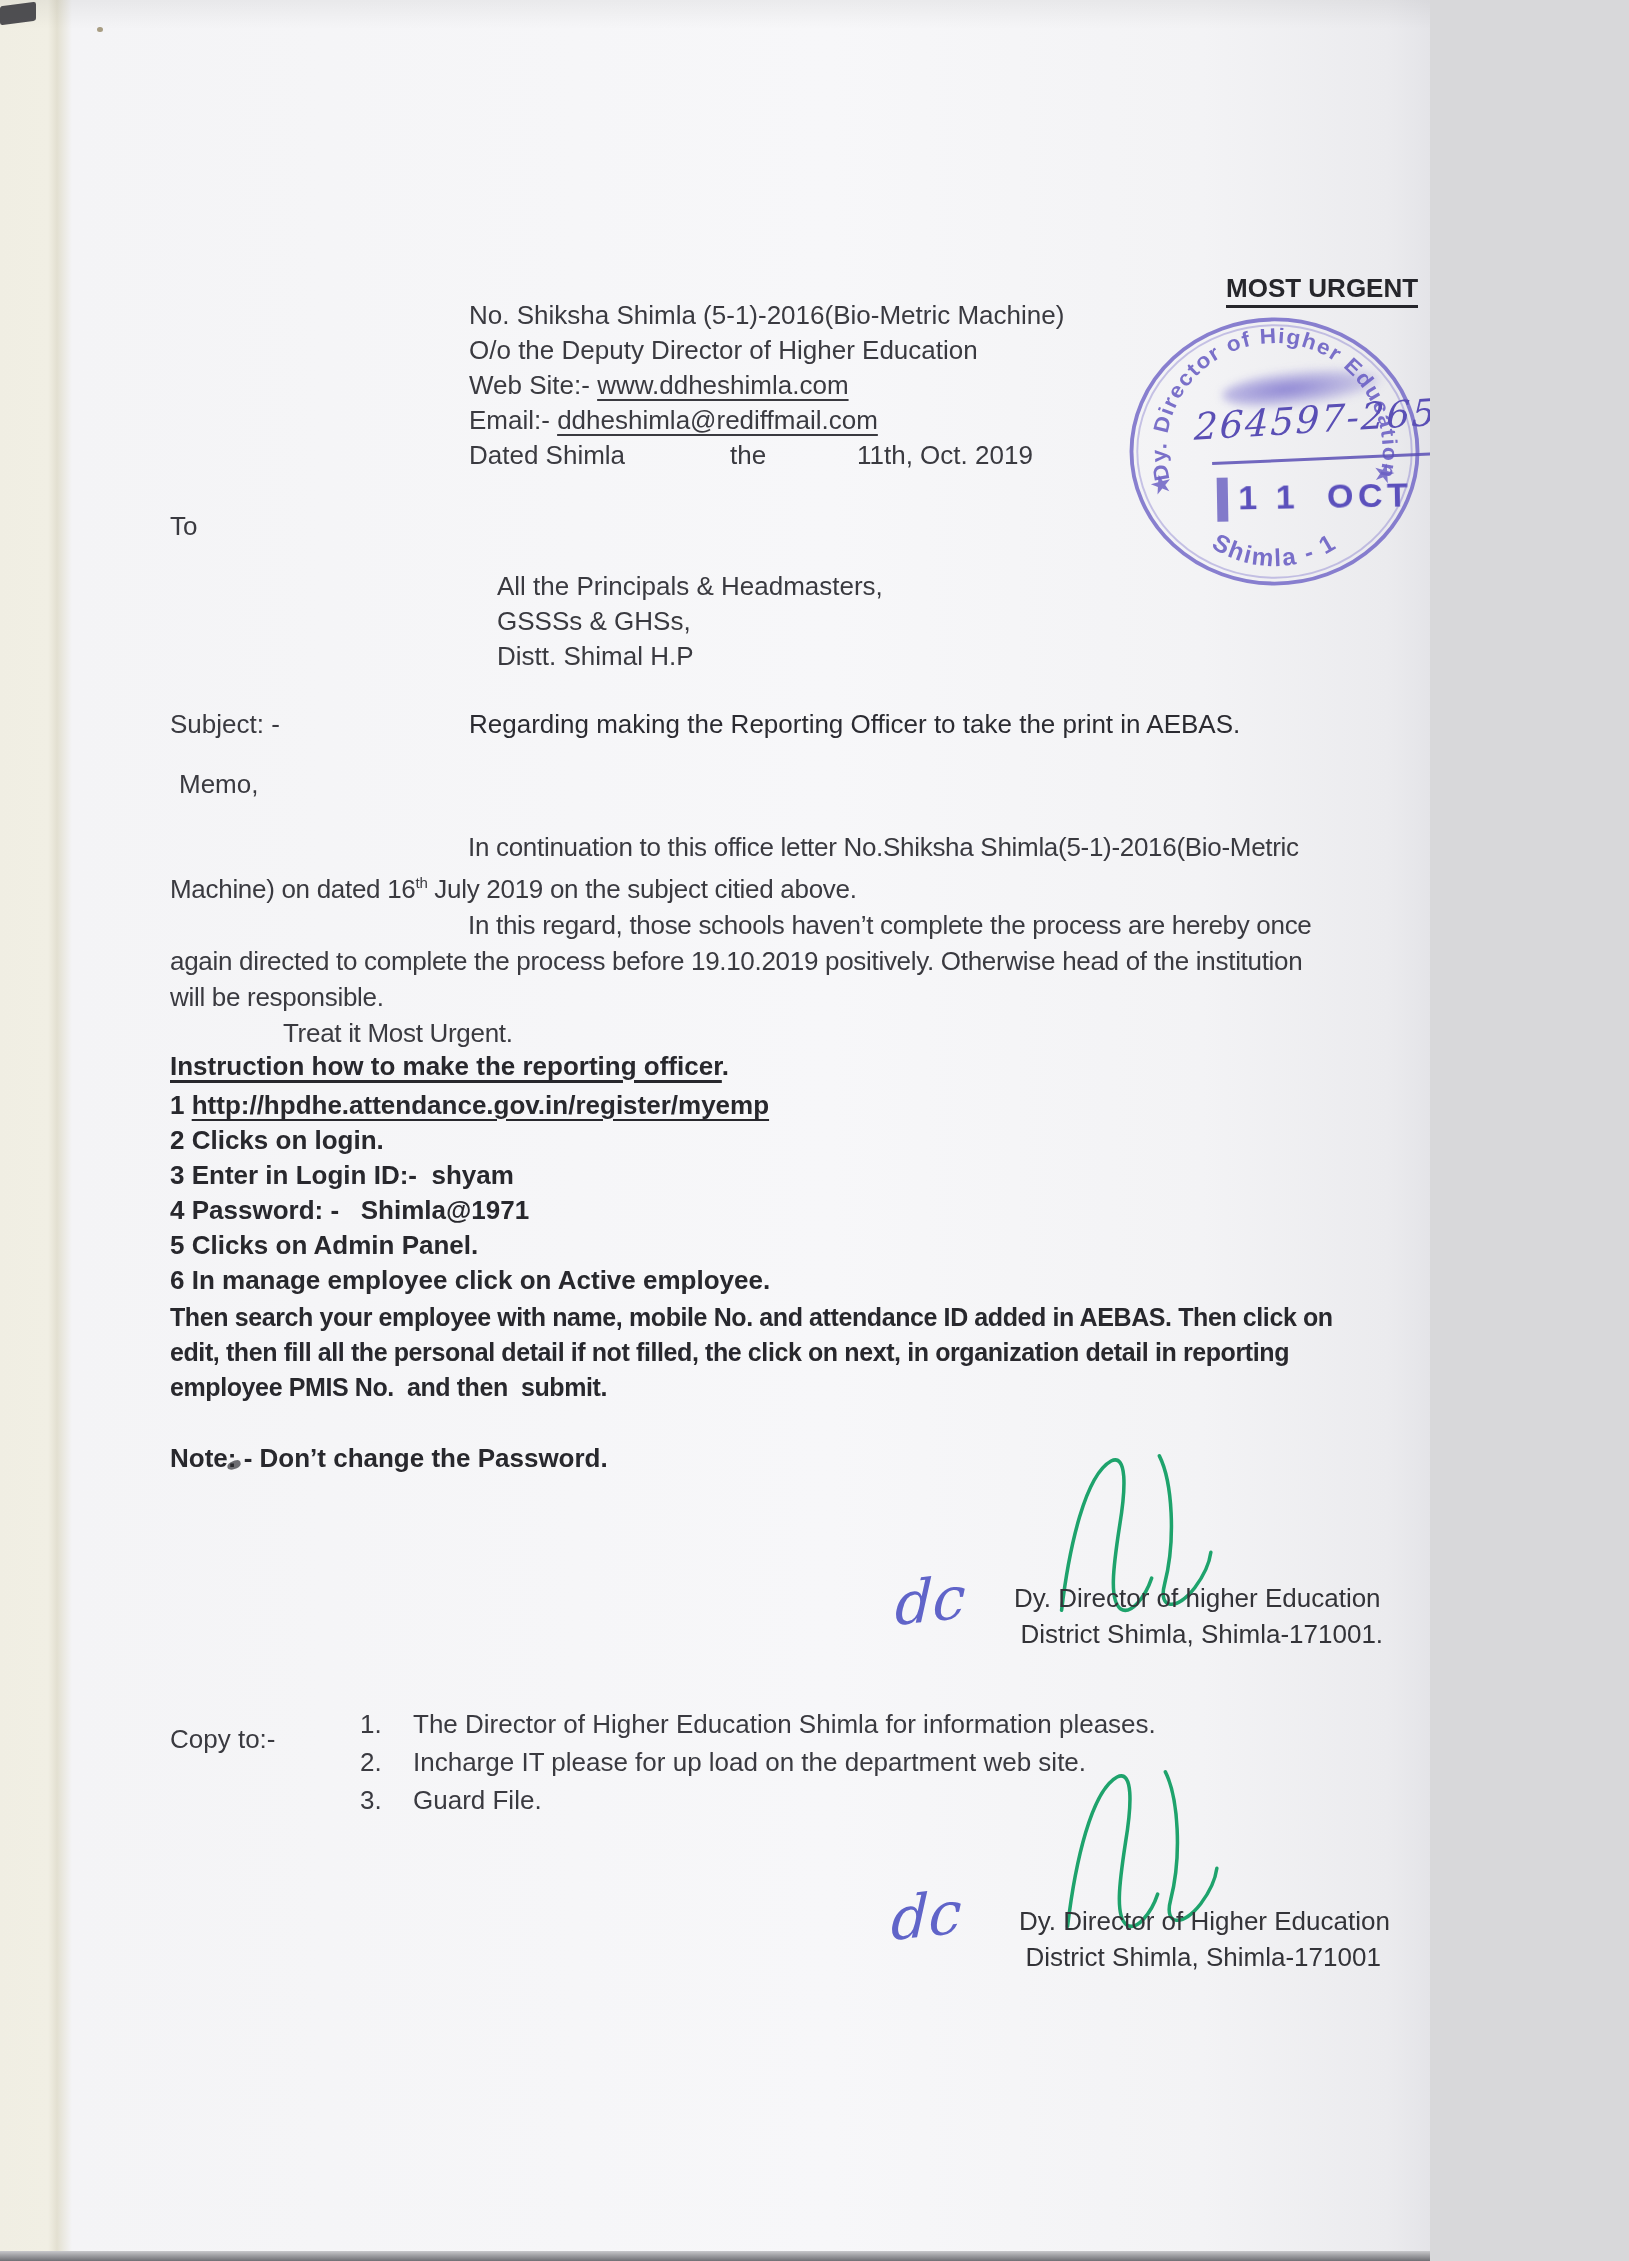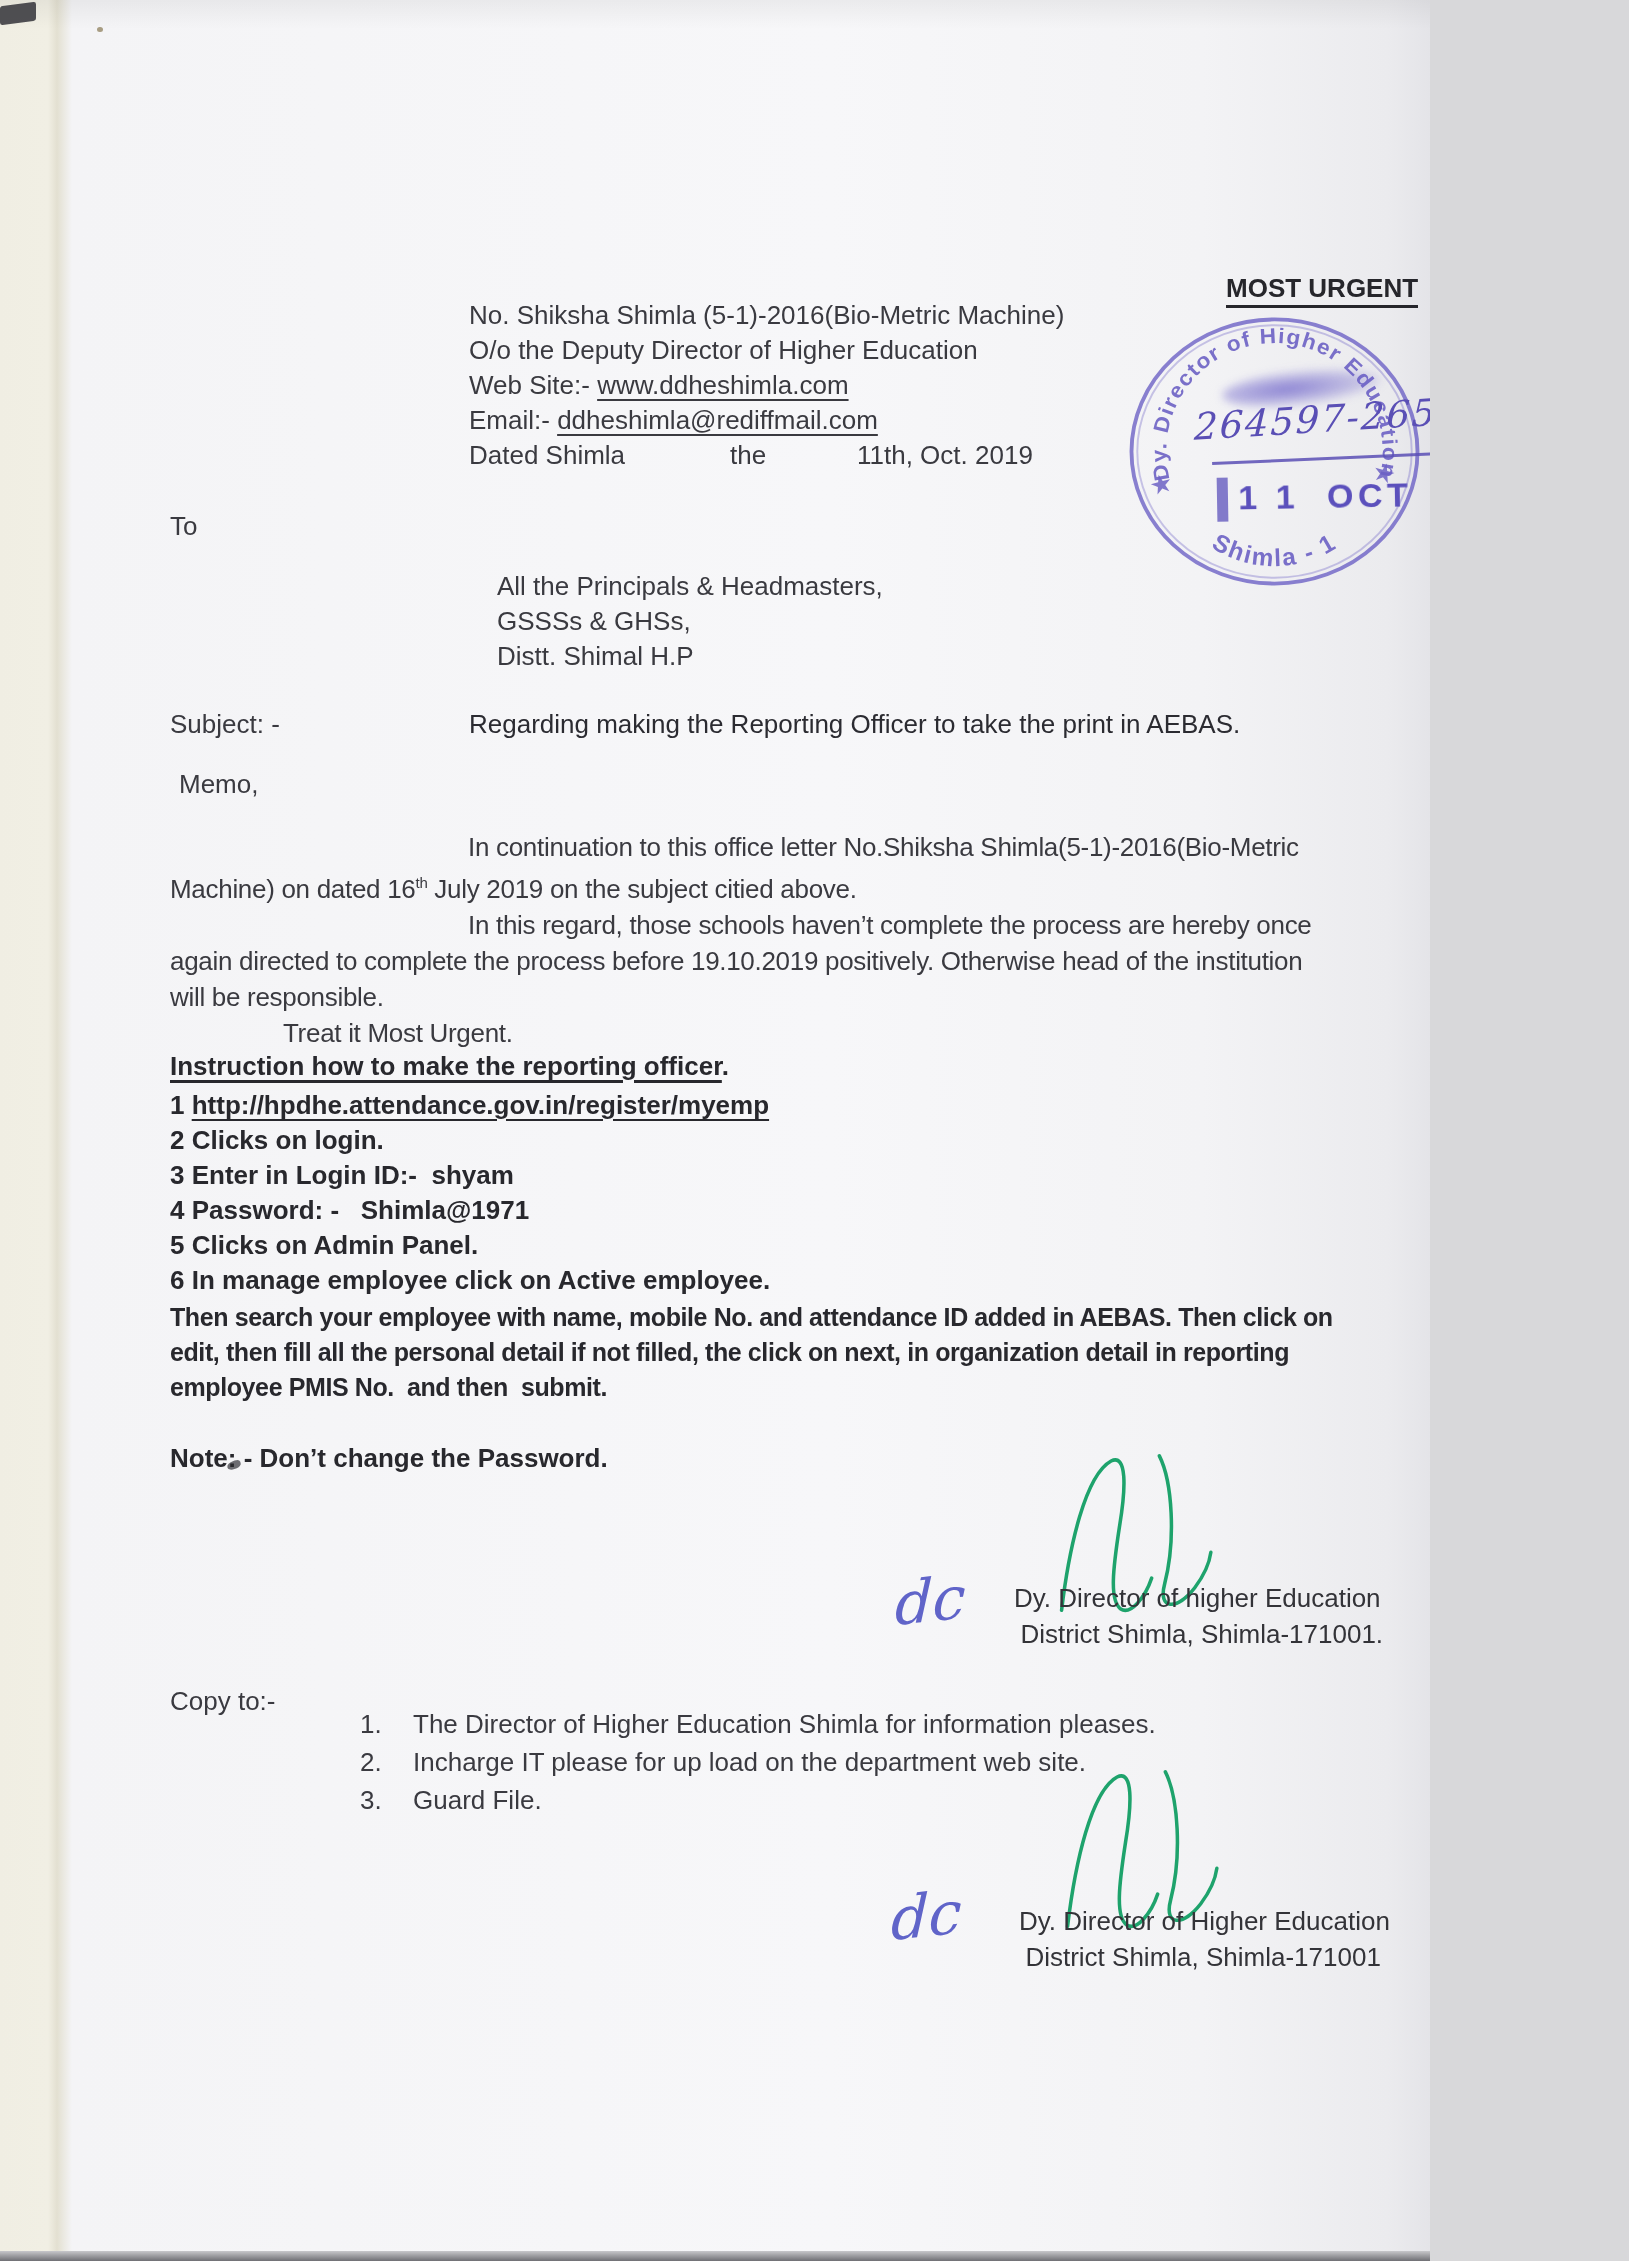--- a/index.html
+++ b/index.html
@@ -52,21 +52,21 @@
   .sig1{left:1050px;top:1449px;}
   .sig2{left:1056px;top:1765px;}
   .initials{position:absolute;font-family:"DejaVu Serif",serif;font-style:italic;font-size:59px;
             color:#6064c9;transform:rotate(-6deg) skewX(-8deg);}
   .init1{left:895px;top:1566px;}
   .init2{left:891px;top:1881px;}
   .sigblock{position:absolute;font-size:26px;line-height:36px;color:#333338;}
   .sb1{left:1014px;top:1580px;}
   .sb2{left:1019px;top:1903px;}
   .sigblock .l2{padding-left:6.4px;}
-  .copy-label{position:absolute;left:170px;top:1686px;font-size:26px;}
+  .copy-label{position:absolute;left:170px;top:1724px;font-size:26px;}
   .copy-list{position:absolute;left:360px;top:1705px;font-size:26px;line-height:38px;}
   .cnum{display:inline-block;width:53px;}
   
   .stamp-wrap{position:absolute;left:1123px;top:313px;width:322px;height:290px;overflow:visible;}
   .stamp-svg{position:absolute;left:0;top:0;overflow:visible;}
   .stamp-smudge{position:absolute;left:99px;top:57px;width:161px;height:35px;border-radius:50%;
                 background:radial-gradient(ellipse at 40% 50%, rgba(104,93,200,.75), rgba(104,93,200,.25) 60%, rgba(104,93,200,0) 75%);
                 filter:blur(4.5px);transform:rotate(-6deg);}
   .stamp-phone{position:absolute;left:71px;top:83px;font-family:"DejaVu Serif",serif;font-style:italic;
                font-size:37px;color:#5a4fb5;letter-spacing:1.9px;transform:rotate(-3.5deg) skewX(-6deg);

